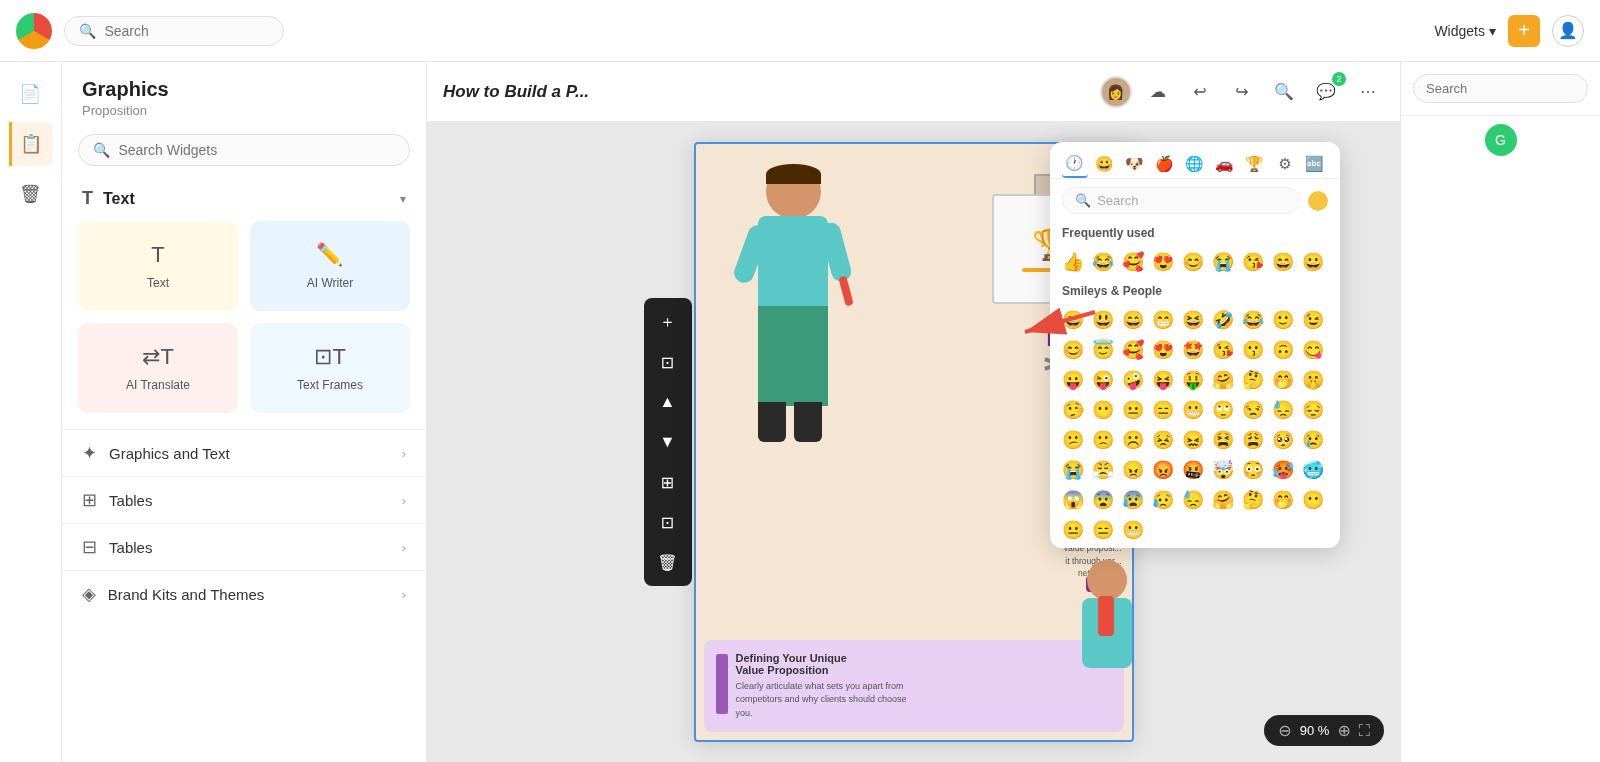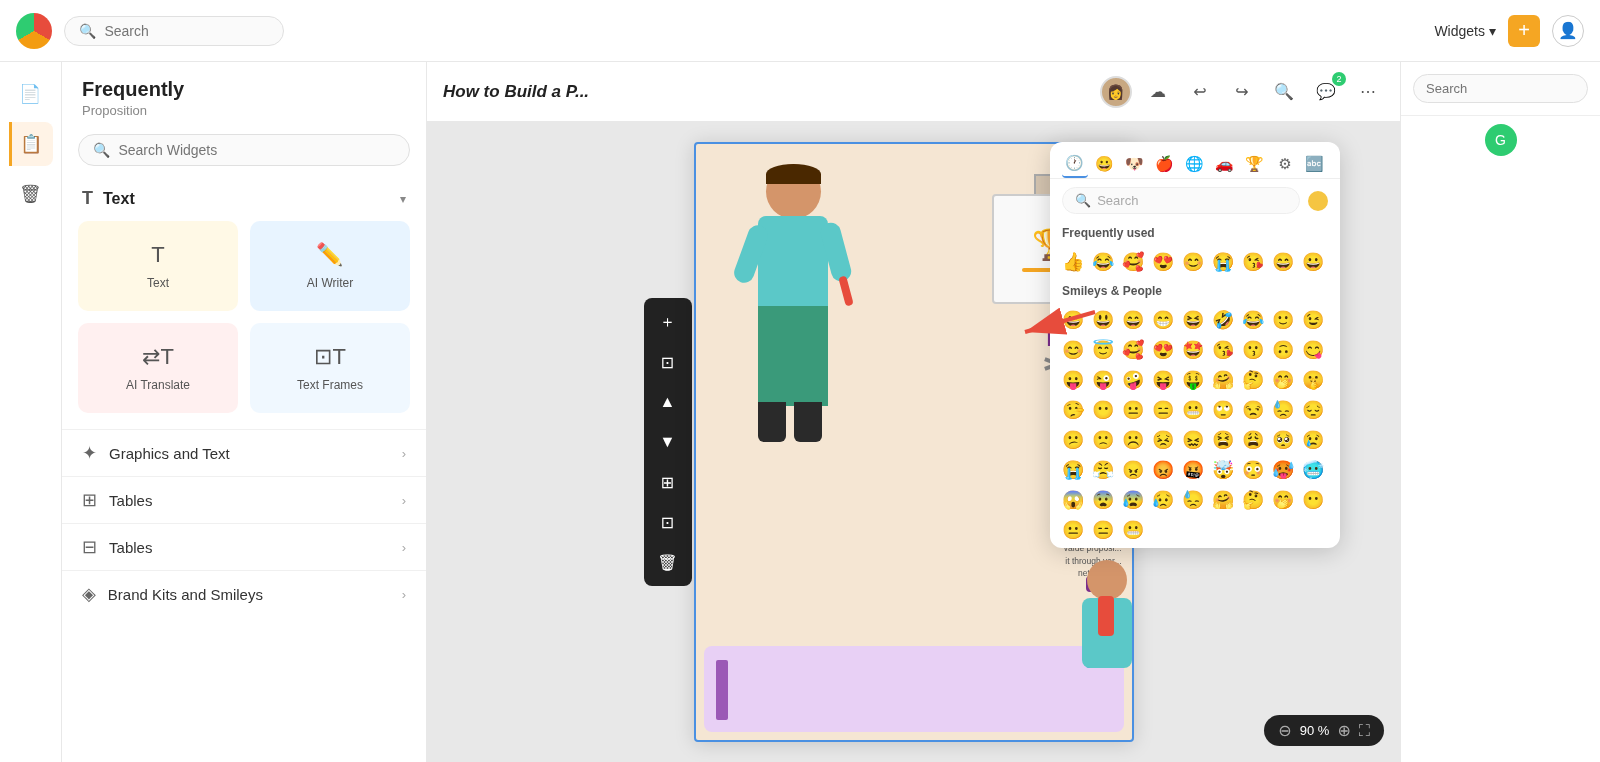--- a/index.html
+++ b/index.html
@@ -348,21 +348,21 @@
 <div class="main-area">
 
   <div class="icon-sidebar">
     <div class="icon-sidebar-item">📄</div>
     <div class="icon-sidebar-item active">📋</div>
     <div class="icon-sidebar-item">🗑</div>
   </div>
 
   <div class="left-panel">
     <div class="left-panel-header">
-      <div class="left-panel-title">Frequently</div>
+      <div class="left-panel-title">Graphics</div>
       <div class="left-panel-subtitle">Proposition</div>
     </div>
 
     <div class="widget-search">
       <span class="widget-search-icon">🔍</span>
       <input class="widget-search-input" placeholder="Search Widgets" style="">
     </div>
 
     <div class="section-header">
       <div class="section-header-left">
@@ -408,21 +408,21 @@
     <div class="section-row">
       <div class="section-row-left">
         <span class="section-row-icon">⊟</span>
         <span>Tables</span>
       </div>
       <span class="section-row-chevron">›</span>
     </div>
     <div class="section-row">
       <div class="section-row-left">
         <span class="section-row-icon">◈</span>
-        <span>Brand Kits and Smileys</span>
+        <span>Brand Kits and Themes</span>
       </div>
       <span class="section-row-chevron">›</span>
     </div>
   </div>
 
   <div class="canvas-area">
 
     <div class="editor-header">
       <span class="doc-title">How to Build a P...</span>
       <div class="editor-actions">
@@ -494,20 +494,24 @@
 
           <div style="position:absolute;right:10px;bottom:160px;font-size:8.5px;color:#555;max-width:150px;line-height:1.5;text-align:right;">
             Steps for defi...<br>value proposi...<br>it through var...<br>networking.
           </div>
 
           <div style="position:absolute;right:10px;bottom:148px;background:#7b2d8b;color:white;font-size:9px;padding:3px 8px;border-radius:4px;">Ch...</div>
 
           <div style="position:absolute;bottom:8px;left:8px;right:8px;background:#e8d0f5;border-radius:8px;padding:12px;">
             <div style="display:flex;align-items:flex-start;gap:8px;">
               <div style="width:12px;height:60px;background:#9b59b6;border-radius:2px;flex-shrink:0;margin-top:2px;"></div>
+              <div>
+                <div style="font-size:11px;font-weight:700;color:#333;margin-bottom:4px;">Defining Your Unique<br>Value Proposition</div>
+                <div style="font-size:9px;color:#555;line-height:1.5;">Clearly articulate what sets you apart from<br>competitors and why clients should choose<br>you.</div>
+              </div>
             </div>
 
             <div style="position:absolute;top:-8px;right:8px;width:30px;height:30px;background:#4a90e2;border-radius:3px;"></div>
           </div>
 
           <div style="position:absolute;right:-10px;bottom:40px;width:60px;height:140px;">
             <div style="width:40px;height:40px;background:#d4956a;border-radius:50%;position:absolute;left:5px;top:0;"></div>
             <div style="width:50px;height:70px;background:#5bc8c8;border-radius:8px;position:absolute;left:0px;top:38px;"></div>
             <div style="width:16px;height:40px;background:#e74c3c;position:absolute;left:16px;top:36px;border-radius:4px;"></div>
           </div>

